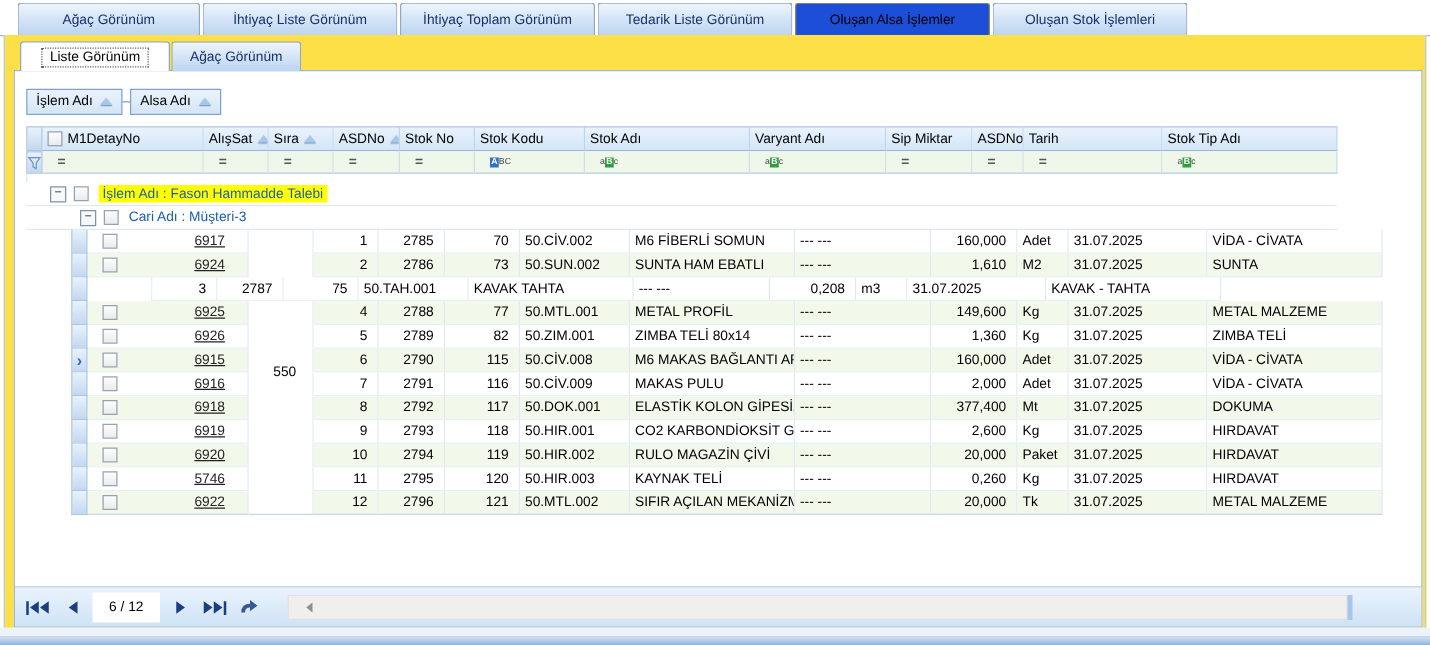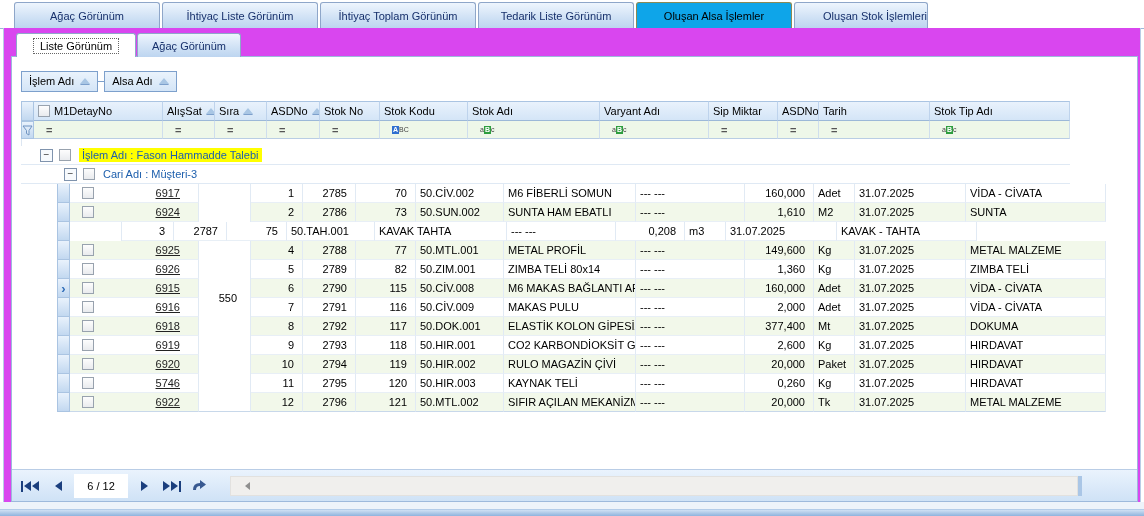--- a/index.html
+++ b/index.html
@@ -4,26 +4,26 @@
 <style>
   * { margin:0; padding:0; box-sizing:border-box; }
   html,body { width:1144px; height:516px; background:#fff; font-family:"Liberation Sans", sans-serif; }
   .app { position:relative; width:1144px; height:516px; background:#fff; overflow:hidden; font-size:11px; color:#000; }
 
   
   .top-tabs { position:absolute; left:14px; top:2px; display:flex; gap:2px; z-index:3; }
   .top-tab { height:26px; display:flex; align-items:center; justify-content:center;
     border:1px solid #8ea6c9; border-bottom:none; border-radius:3px 3px 0 0;
     background:linear-gradient(#eef5fd,#cfe1f5 60%,#bdd5f0); color:#17306b; cursor:pointer; }
-  .top-tab.sel { background:#0ea5e9; color:#000; border-color:#8a8a55; }
+  .top-tab.sel { background:#1d4ed8; color:#000; border-color:#8a8a55; }
   .top-tabline { position:absolute; left:0; top:28px; width:1144px; height:0; border-top:1px solid #9db7d8; }
 
   
   .outer-page { position:absolute; left:3px; top:28px; width:1138px; height:481px;
-    background:#d946ef; border-left:1px solid #b9cde6; border-right:1px solid #b9cde6; border-bottom:1px solid #b9cde6; }
+    background:#fde047; border-left:1px solid #b9cde6; border-right:1px solid #b9cde6; border-bottom:1px solid #b9cde6; }
 
   
   .view-tabs { position:absolute; left:12px; top:5px; display:flex; gap:1px; z-index:2; }
   .view-tab { height:24px; padding:0 14px; display:flex; align-items:center; justify-content:center;
     border:1px solid #8ea6c9; border-bottom:none; border-radius:3px 3px 0 0;
     background:linear-gradient(#eef5fd,#cfe1f5 60%,#bdd5f0); color:#17306b; cursor:pointer; min-width:120px; }
   .view-tab.sel { background:#fff; color:#000; }
   .view-tab.sel .focus-dot { border:1px dotted #666; padding:1px 6px; }
 
   .inner-page { position:absolute; left:7px; top:28px; width:1127px; height:446px;
@@ -107,21 +107,21 @@
       </div>
       <div class="top-tab" style="width: 156px;">
         <span>İhtiyaç Toplam Görünüm</span>
       </div>
       <div class="top-tab" style="width: 156px;">
         <span>Tedarik Liste Görünüm</span>
       </div>
       <div class="top-tab sel" style="width: 156px;">
         <span>Oluşan Alsa İşlemler</span>
       </div>
-      <div class="top-tab" style="width: 134px; justify-content: flex-end;">
+      <div class="top-tab" style="width: 156px;">
         <span>Oluşan Stok İşlemleri</span>
       </div>
     </div>
   <div class="top-tabline"></div>
 
   <div class="outer-page">
     <div class="view-tabs" id="viewTabs">
         <div class="view-tab sel">
           <span class="focus-dot">Liste Görünüm</span>
         </div>

